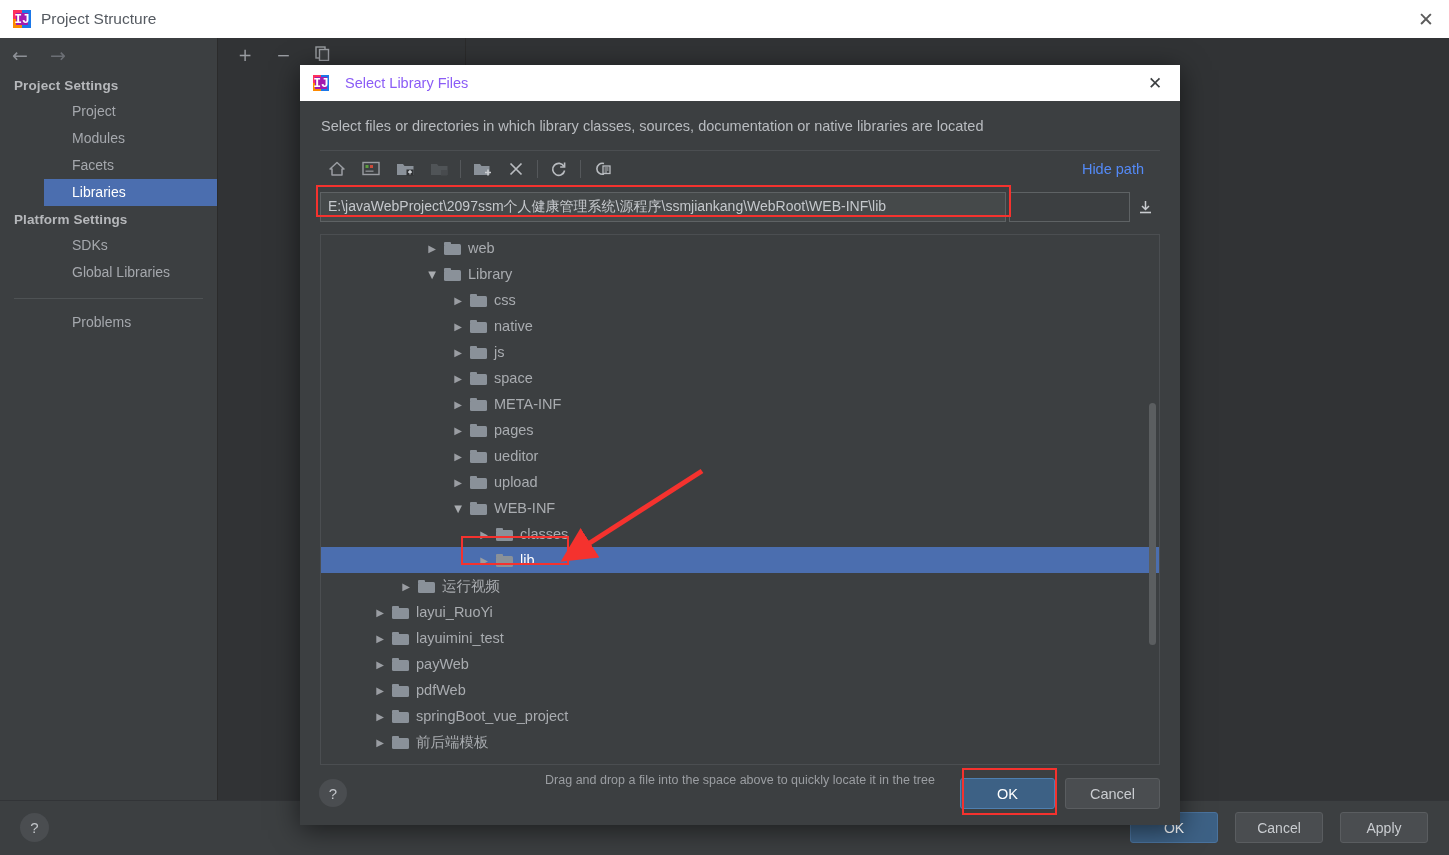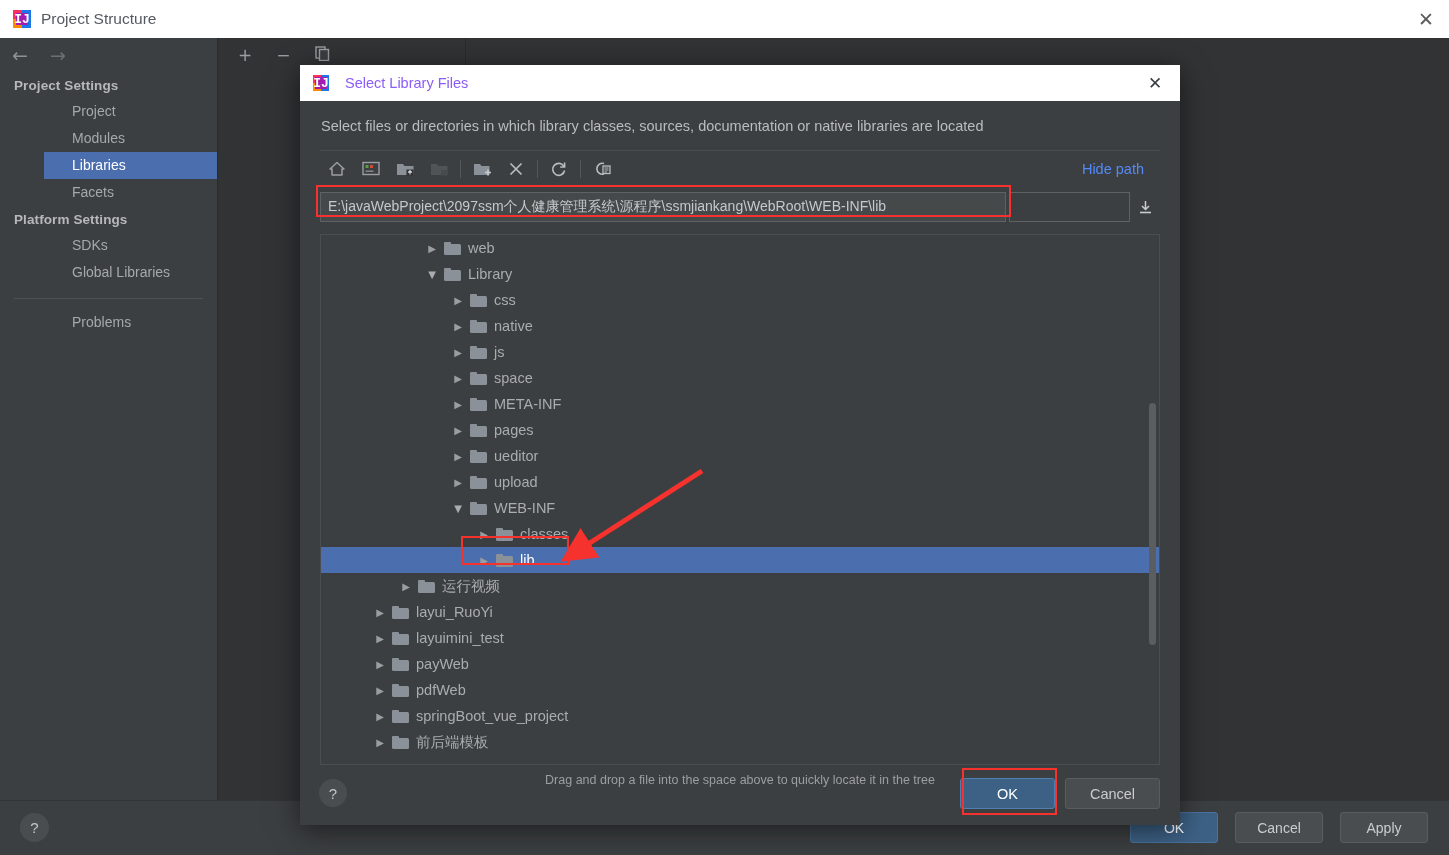--- a/index.html
+++ b/index.html
@@ -172,22 +172,22 @@
 
     <div id="ps-sidebar">
       <div id="ps-sidebar-nav">
         <span class="nav-arrow">←</span>
         <span class="nav-arrow dim">→</span>
       </div>
 
       <div class="side-group">Project Settings</div>
       <div class="side-item">Project</div>
       <div class="side-item">Modules</div>
+      <div class="side-item">Facets</div>
       <div class="side-item selected">Libraries</div>
-      <div class="side-item">Facets</div>
 
       <div class="side-group">Platform Settings</div>
       <div class="side-item">SDKs</div>
       <div class="side-item">Global Libraries</div>
 
       <div class="side-sep"></div>
       <div class="side-item">Problems</div>
     </div>
 
     <div id="ps-main">

